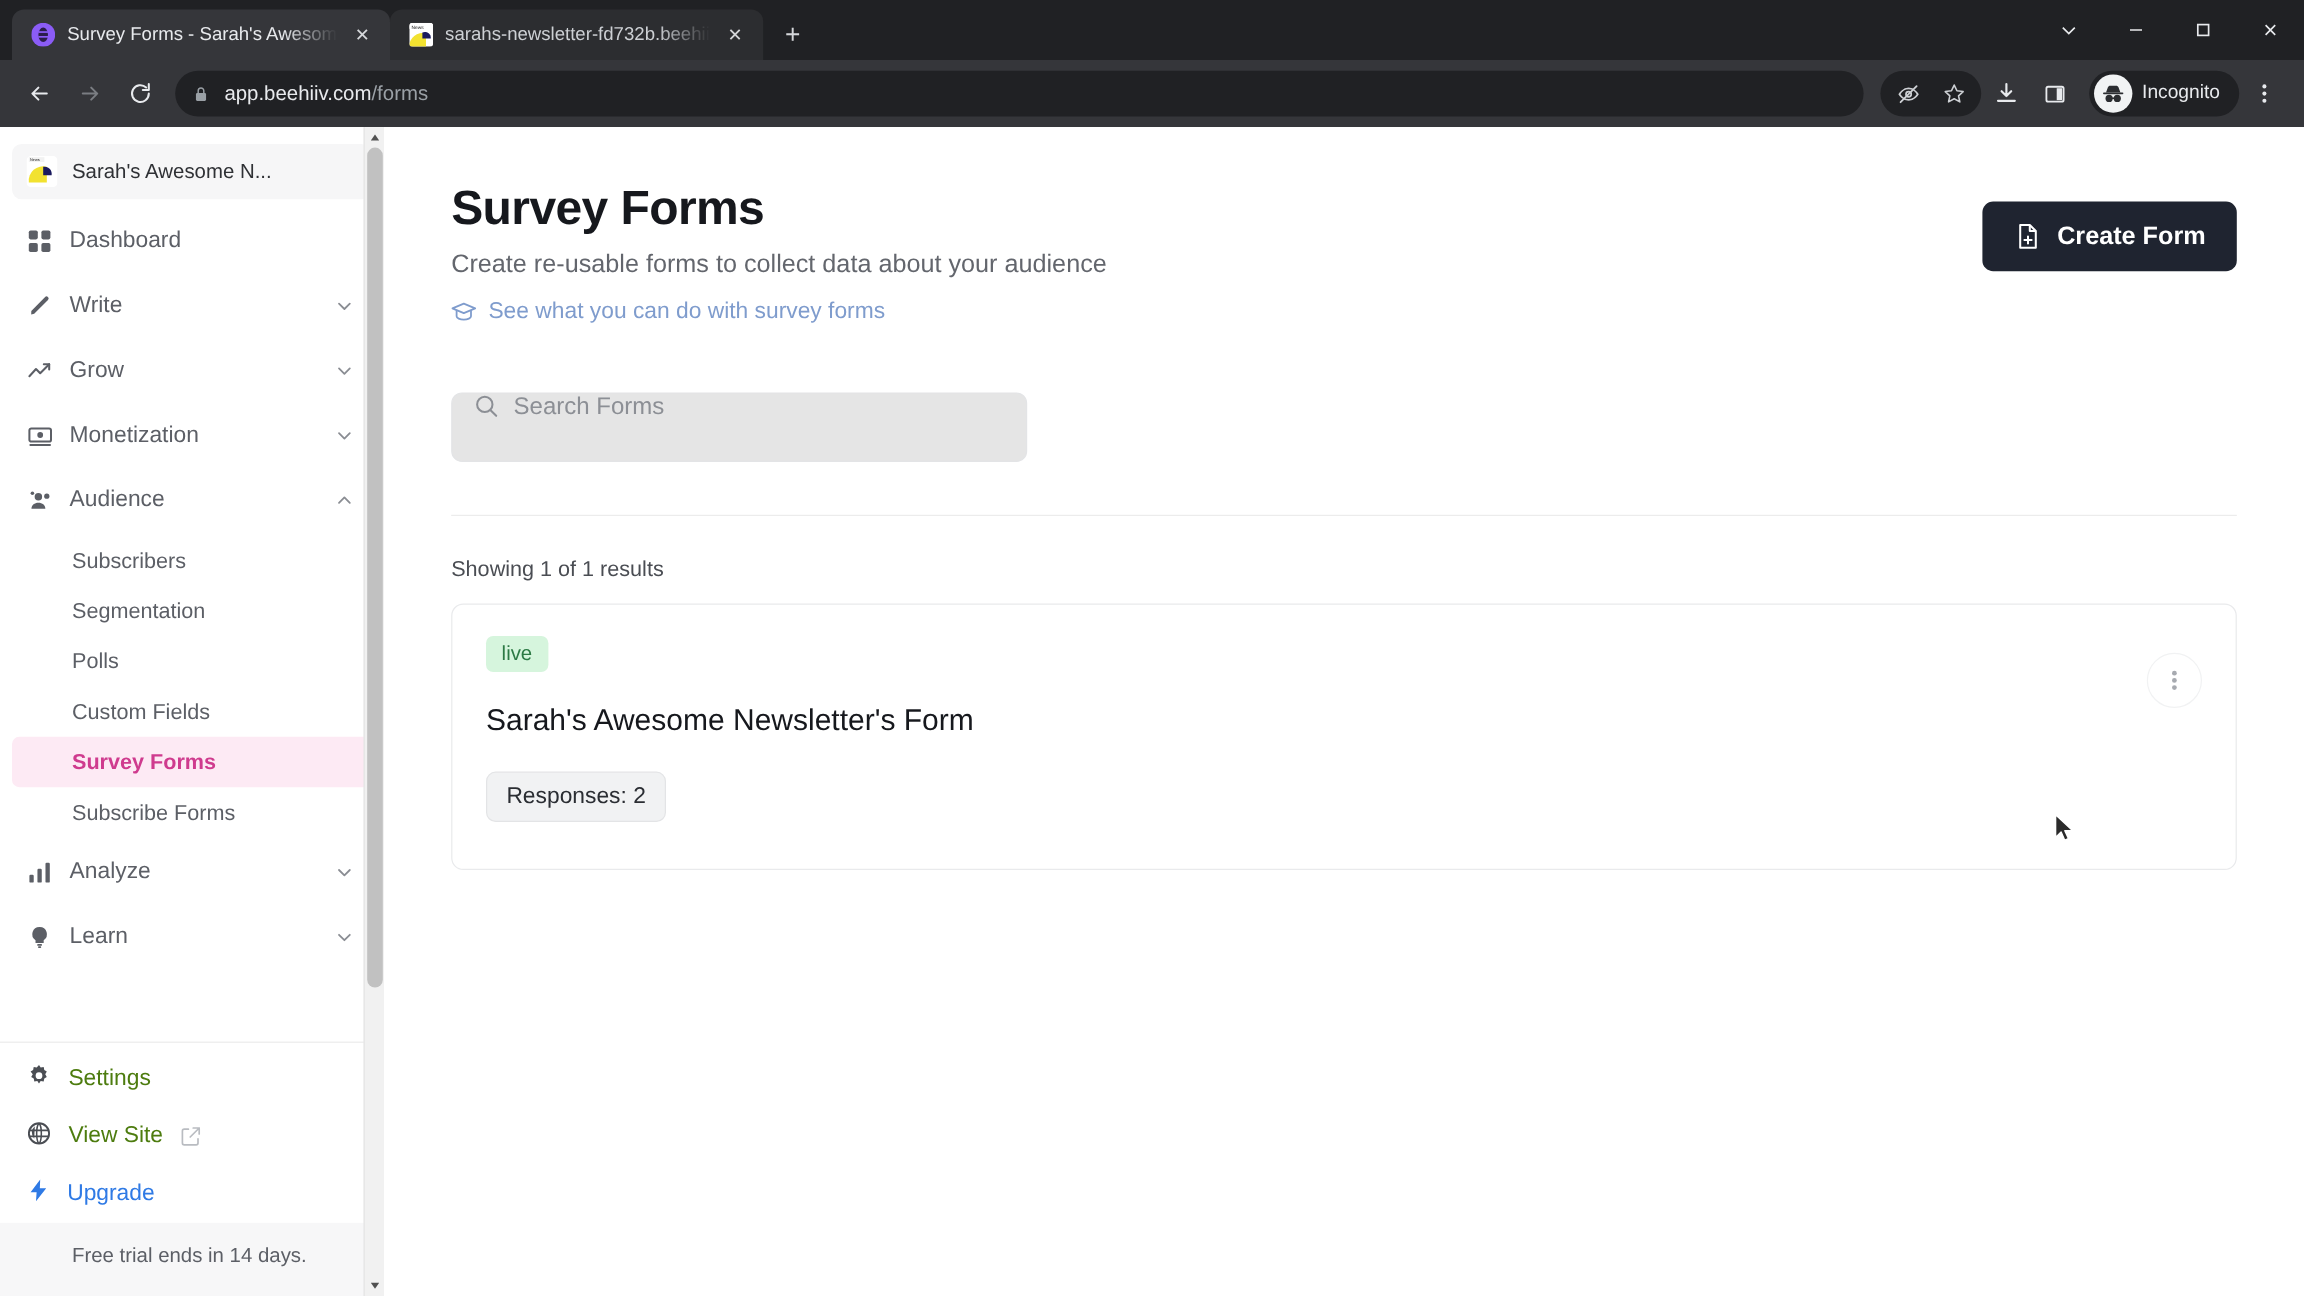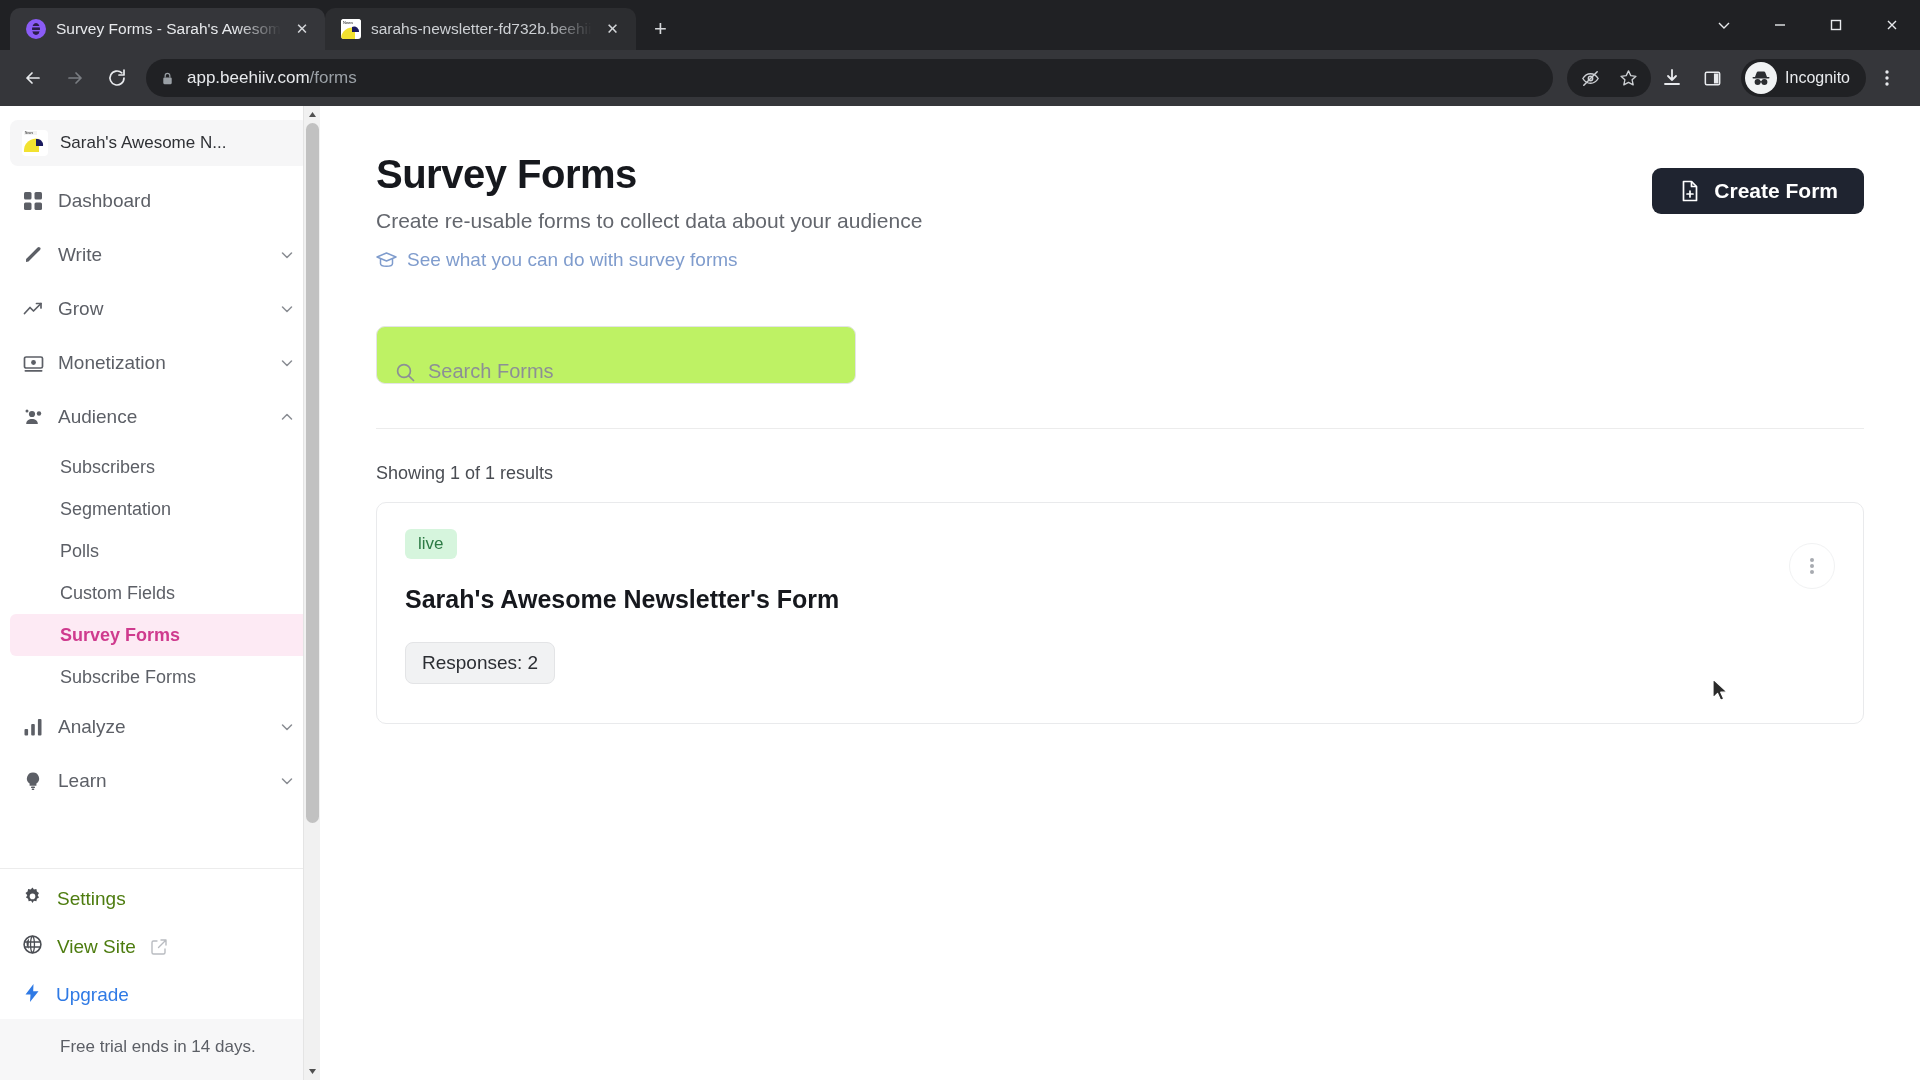--- a/index.html
+++ b/index.html
@@ -147,28 +147,28 @@
   .head-left { flex: 1; }
   .page-title { font-size: 40px; font-weight: 800; color: #16181d; letter-spacing: -0.5px; }
   .page-sub { font-size: 21px; color: #63666d; margin-top: 12px; }
   .help-link {
     display: inline-flex; align-items: center; gap: 10px; margin-top: 16px;
     color: #7f9ccd; font-size: 19px;
   }
   .btn-create {
     display: inline-flex; align-items: center; gap: 12px;
     background: #1f2430; color: #ffffff; border: none; border-radius: 9px;
-    height: 46px; padding: 0 26px; font-size: 21px; font-weight: 600;
+    height: 58px; padding: 0 26px; font-size: 21px; font-weight: 600;
     font-family: "Liberation Sans", sans-serif; margin-top: 16px;
   }
 
   .search-wrap { margin-top: 52px; }
   .search-box {
     width: 480px; height: 58px; border: 1px solid #e3e4e6; border-radius: 9px;
-    display: flex; align-items: flex-end; gap: 12px; padding: 0 18px; background: #bef264;
+    display: flex; align-items: flex-start; gap: 12px; padding: 0 18px; background: #e5e5e5;
   }
   .search-box input {
     border: none; outline: none; flex: 1; font-size: 20px; color: #33363c;
     font-family: "Liberation Sans", sans-serif; background: transparent;
   }
   .search-box input::placeholder { color: #8c8f95; }
 
   .hr { height: 1px; background: #ececec; margin: 44px 0 0 0; }
 
   .results-count { font-size: 18px; color: #4a4d53; margin-top: 34px; }
@@ -176,21 +176,21 @@
   .card {
     margin-top: 18px; border: 1px solid #e9eaec; border-radius: 10px;
     padding: 26px 28px 30px 28px; display: flex; align-items: flex-start;
     background: #fff; min-height: 222px;
   }
   .card-main { flex: 1; }
   .badge-live {
     display: inline-block; background: #d6f5dd; color: #2d7a45; font-size: 17px;
     padding: 5px 13px; border-radius: 6px;
   }
-  .card-title { font-size: 25px; font-weight: 700; color: #16181d; margin-top: 26px; }
+  .card-title { font-size: 25px; font-weight: 400; color: #16181d; margin-top: 26px; }
   .card-desc { font-size: 20px; color: #5e6168; margin-top: 10px; }
   .pill-responses {
     display: inline-block; margin-top: 28px; background: #f1f2f3;
     border: 1px solid #e3e4e6; border-radius: 8px; padding: 9px 16px;
     font-size: 19px; color: #2b2e33;
   }
   .kebab {
     width: 46px; height: 46px; border-radius: 50%; border: 1px solid #f1f2f3;
     display: flex; align-items: center; justify-content: center; flex: none;
     margin-top: 14px; background: #fff;

